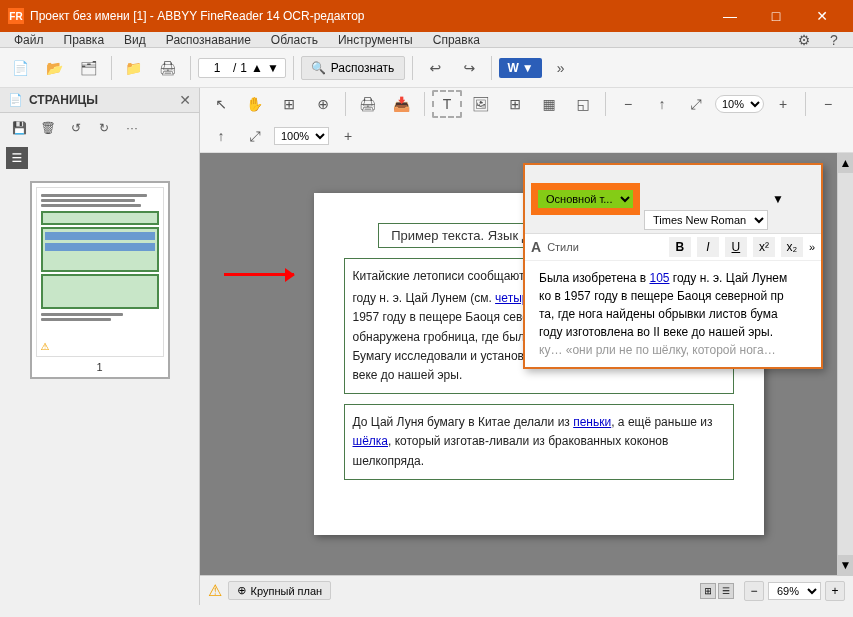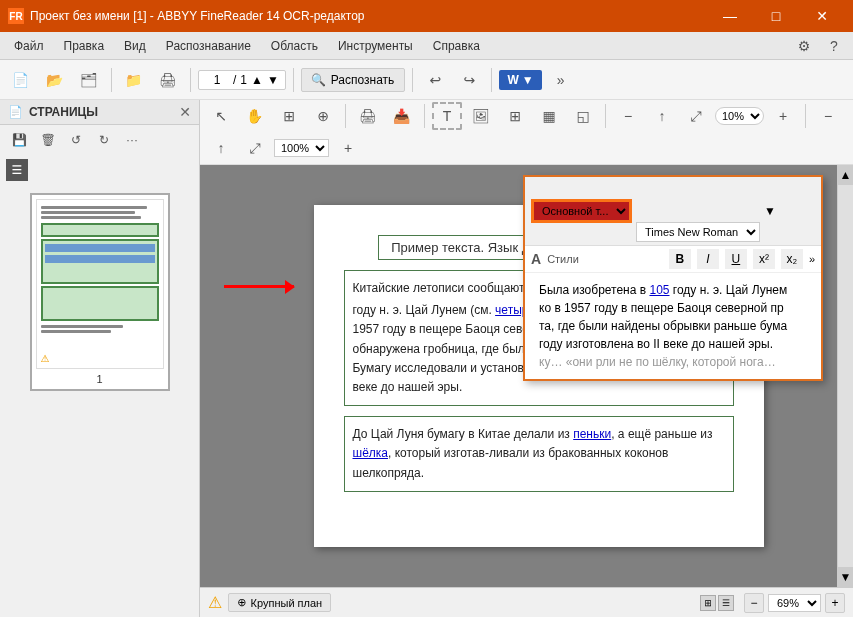--- a/index.html
+++ b/index.html
@@ -16,21 +16,21 @@
       justify-content: space-between;
     }
     .title-bar-left { display: flex; align-items: center; gap: 6px; font-size: 12px; }
     .title-bar-icon { width: 16px; height: 16px; background: #ff6b1a; border-radius: 0; display: flex; align-items: center; justify-content: center; font-size: 10px; font-weight: bold; }
     .title-bar-controls { display: flex; gap: 0; }
     .title-btn { width: 46px; height: 32px; display: flex; align-items: center; justify-content: center; cursor: pointer; color: white; font-size: 14px; }
 
     
     .menu-bar {
       background: #e8e8e8;
-      height: 28px;
+      height: 16px;
       display: flex;
       align-items: center;
       padding: 0 4px;
       border-bottom: 1px solid #ccc;
       justify-content: space-between;
     }
     .menu-items { display: flex; gap: 0; }
     .menu-item { padding: 4px 10px; cursor: pointer; font-size: 12px; color: #333; }
     .menu-right { display: flex; gap: 8px; align-items: center; padding-right: 4px; }
     .menu-icon { width: 22px; height: 22px; display: flex; align-items: center; justify-content: center; cursor: pointer; font-size: 14px; color: #555; }
@@ -95,21 +95,21 @@
       position: absolute;
       top: 10px;
       right: 30px;
       width: 300px;
       background: white;
       border: 2px solid #e07020;
       box-shadow: 3px 3px 8px rgba(0,0,0,0.3);
       z-index: 10;
     }
     .text-editor-toolbar { background: #f0f0f0; border-bottom: 1px solid #ddd; padding: 3px 6px; display: flex; align-items: center; gap: 4px; flex-wrap: wrap; }
-    .font-select { border: 3px solid #f97316; padding: 2px 4px; font-size: 11px; background: #b91c1c; min-width: 80px; }
+    .font-select { border: 7px solid #f97316; padding: 2px 4px; font-size: 11px; background: #84cc16; min-width: 80px; }
     .font-name-select { border: 1px solid #ccc; padding: 2px 4px; font-size: 11px; background: white; min-width: 110px; margin-top: 42px; }
     .style-btn { width: 22px; height: 20px; border: 1px solid transparent; cursor: pointer; display: flex; align-items: center; justify-content: center; font-size: 12px; }
     .style-btn.bold { font-weight: bold; }
     .style-btn.italic { font-style: italic; }
     .style-btn.underline { text-decoration: underline; }
     .text-editor-content { padding: 8px; font-size: 12px; line-height: 1.5; max-height: 130px; overflow-y: auto; background: white; margin-left: 6px; }
     .text-link { color: #0000cc; text-decoration: underline; cursor: pointer; }
     .editor-row2 { display: flex; align-items: center; padding: 3px 6px; gap: 6px; border-bottom: 1px solid #eee; }
     .styles-label { font-size: 11px; color: #555; }
     .A-label { font-size: 14px; color: #555; font-weight: bold; }
@@ -303,21 +303,21 @@
               <button class="style-btn italic">I</button>
               <button class="style-btn underline">U</button>
               <button class="style-btn">x²</button>
               <button class="style-btn">x₂</button>
               <span style="font-size:11px;">»</span>
             </div>
 
             <div class="text-editor-content">
               <span>Была изобретена в </span><span class="text-link">105</span><span> году н. э. Цай Лунем</span><br>
               <span>ко в 1957 году в пещере Баоця северной пр</span><br>
-              <span>та, где были найдены обрывки раньше бума</span><br>
+              <span>та, где нога найдены обрывки листов бума</span><br>
               <span>году изготовлена во II веке до нашей эры.</span><br>
               <span style="color:#999;">ку… «они рли не по шёлку, которой нога…</span>
             </div>
           </div>
 
           <div style="display:flex;justify-content:center;padding:20px 20px 20px 60px;min-height:100%;">
             <div class="doc-page">
 
               <div style="position:absolute;left:-90px;top:80px;display:flex;align-items:center;">
                 <div style="width:70px;height:3px;background:red;position:relative;">

